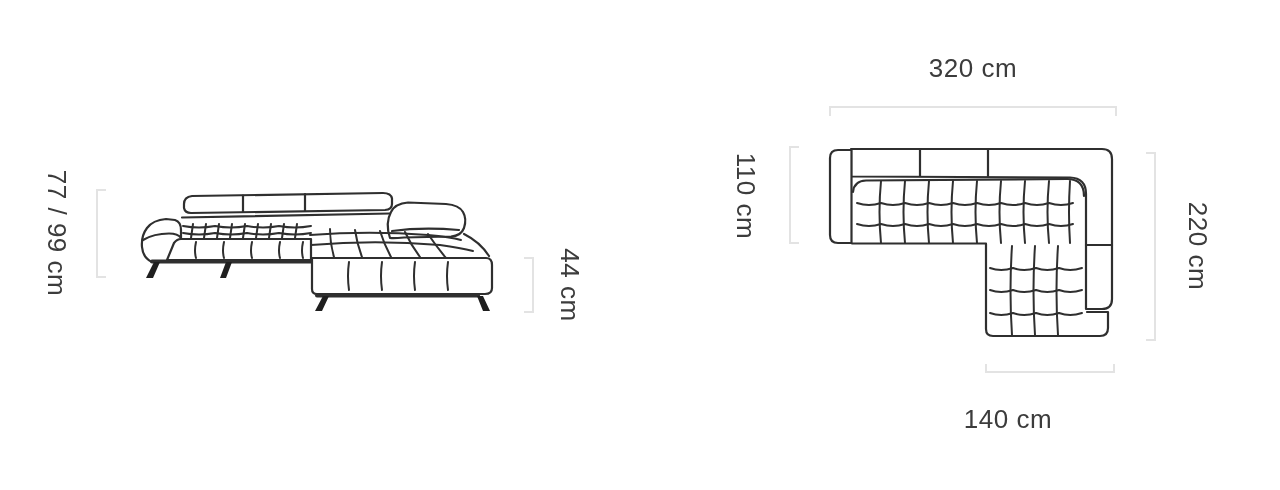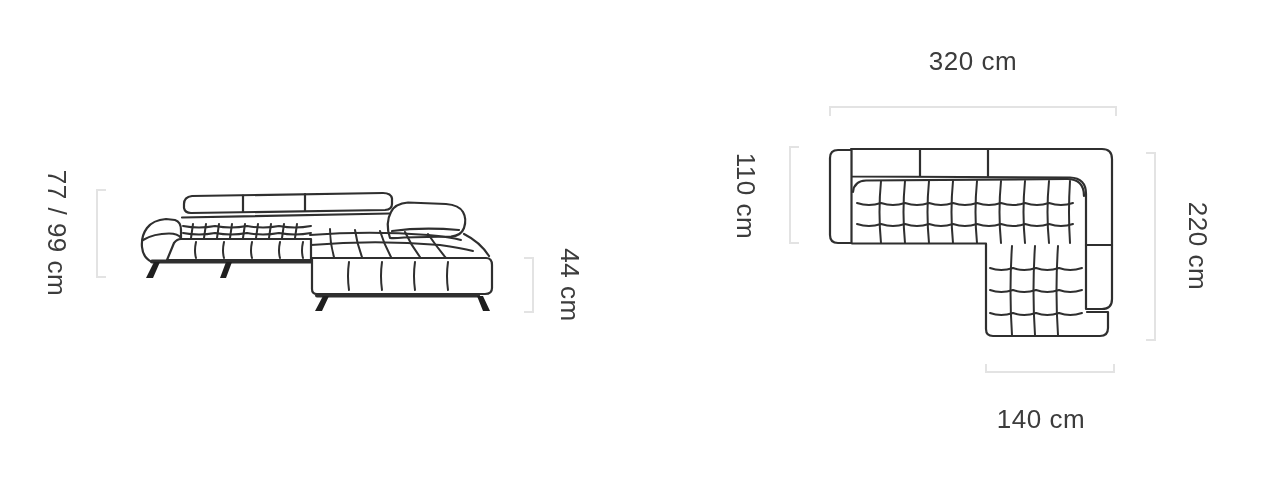--- a/index.html
+++ b/index.html
@@ -140,21 +140,21 @@
         <path d="M 1035 246 q -3 45 0 89"></path>
         <path d="M 1058 246 q -3 45 0 89"></path>
       </g>
     </g>
   </svg>
 
   <div class="dim rot" style="left:57px;top:233px">77 / 99 cm</div>
 
   <div class="dim rot" style="left:570px;top:285px">44 cm</div>
 
-  <div class="dim" style="left:973px;top:61px">320 cm</div>
+  <div class="dim" style="left:973px;top:68px">320 cm</div>
 
   <div class="dim rot" style="left:746px;top:196px">110 cm</div>
 
   <div class="dim rot" style="left:1198px;top:246px">220 cm</div>
 
-  <div class="dim" style="left:1041px;top:419px">140 cm</div>
+  <div class="dim" style="left:1008px;top:419px">140 cm</div>
 
 </div>
 
 </body></html>

